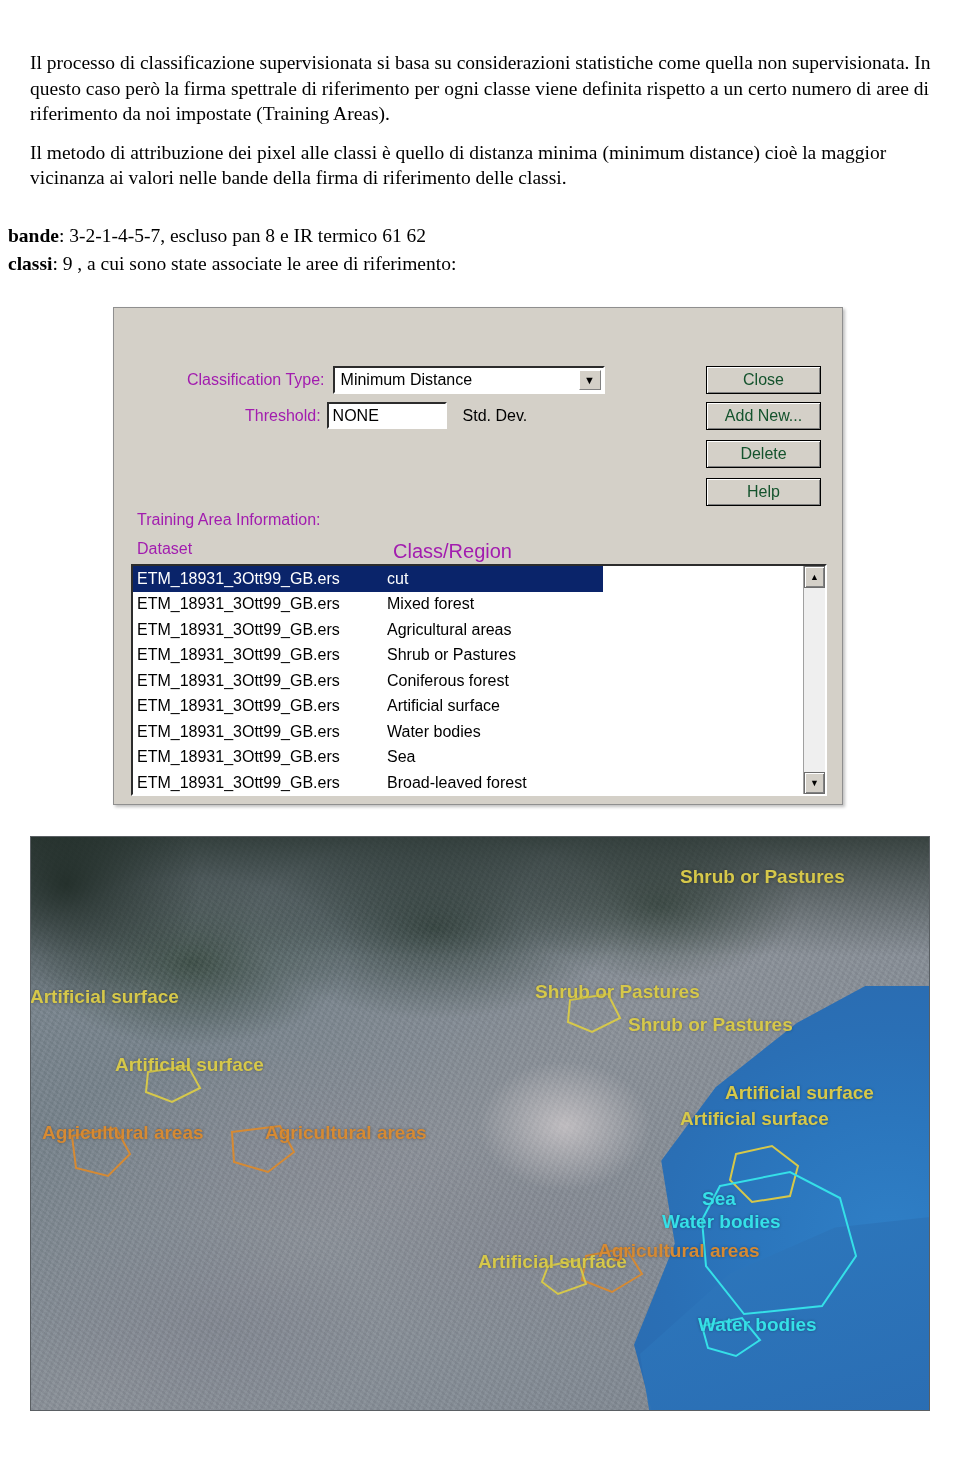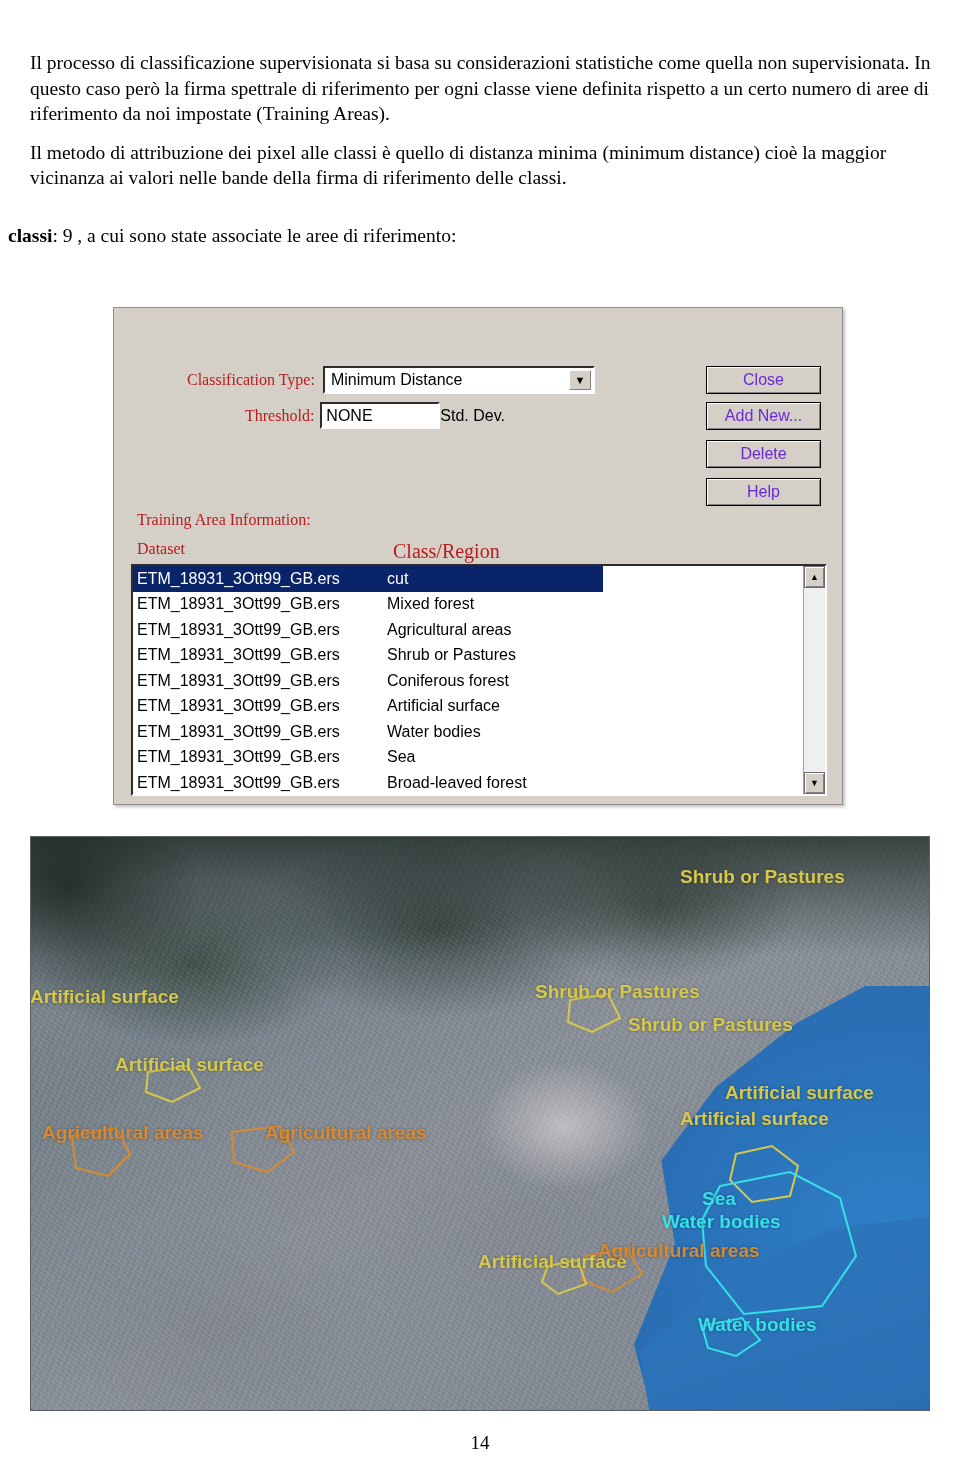--- a/index.html
+++ b/index.html
@@ -73,21 +73,21 @@
   }
   .tb-btn.close {
     background: linear-gradient(to bottom,#f08a72,#d9472a 55%,#b52f14);
     border-color:#f0b9a8; width:32px;
   }
   .tb-btn span { line-height:1; }
   .tb-btn.min span { position:relative; top:5px; }
 
   .dlg-body { position:absolute; left:3px; top:40px; right:3px; bottom:3px; }
 
-  .lbl { font-size:16px; color:#b91c1c; font-family:Liberation Serif, serif; }
+  .lbl { font-size:16px; color:#a21caf; font-family:Liberation Sans, sans-serif; }
 
   .row1 { position:absolute; left:70px; top:18px; display:flex; align-items:center; }
   .combo {
     width: 272px; height:28px; margin-left:8px;
     background:#fff; border:2px inset #9a9a9a;
     display:flex; align-items:center; position:relative;
     border-top-color:#808080; border-left-color:#808080;
     border-right-color:#ffffff; border-bottom-color:#ffffff;
   }
   .combo .val { font-size:16px; padding-left:6px; }
@@ -100,28 +100,28 @@
   }
   .row2 { position:absolute; left:128px; top:54px; display:flex; align-items:center; }
   .thresh-input {
     width: 120px; height:27px; margin-left:6px;
     background:#fff; border:2px inset #9a9a9a;
     border-top-color:#808080; border-left-color:#808080;
     border-right-color:#ffffff; border-bottom-color:#ffffff;
     display:flex; align-items:center;
   }
   .thresh-input .val { font-size:16px; padding-left:4px; }
-  .stddev { margin-left:0; font-size:16px; }
+  .stddev { margin-left:16px; font-size:16px; }
 
   .btn {
     position:absolute; width:115px; height:28px;
     background:#d4d0c8;
     border:1px solid #000;
     box-shadow: inset 1px 1px 0 #ffffff, inset -1px -1px 0 #808080;
-    font-size:16px; color:#6d28d9;
+    font-size:16px; color:#14532d;
     display:flex; align-items:center; justify-content:center;
     font-family:"Liberation Sans", sans-serif;
   }
   .btn-close { right:18px; top:18px; }
   .btn-addnew { right:18px; top:54px; }
   .btn-delete { right:18px; top:92px; }
   .btn-help { right:18px; top:130px; }
 
   .tai { position:absolute; left:20px; top:163px; font-size:16px; }
   .col-dataset { position:absolute; left:20px; top:192px; font-size:16px;text-align:right; }
@@ -225,20 +225,23 @@
 <div class="page">
 
 
   <div class="body-text">
     <p>Il processo di classificazione supervisionata si basa su considerazioni statistiche come quella non supervisionata. In questo caso però la firma spettrale di riferimento per ogni classe viene definita rispetto a un certo numero di aree di riferimento da noi impostate (Training Areas).</p>
     <div class="para-gap"></div>
     <p>Il metodo di attribuzione dei pixel alle classi è quello di distanza minima (minimum distance) cioè la maggior vicinanza ai valori nelle bande della firma di riferimento delle classi.</p>
   </div>
 
   <div class="bande-block">
+    <div>
+      <b>bande</b><span>: 3-2-1-4-5-7, escluso pan 8 e IR termico 61 62</span>
+    </div>
     <div>
       <b>classi</b><span>: 9 , a cui sono state associate le aree di riferimento:</span>
     </div>
   </div>
 
   <div class="dialog">
 
     <div class="dlg-body">
 
       <div class="row1">
@@ -348,14 +351,13 @@
         <div class="sat-label" style="left: 235px; top: 286px; color: rgb(214, 138, 51);">Agricultural areas</div>
         <div class="sat-label" style="left: 672px; top: 352px; color: rgb(53, 224, 232);">Sea</div>
         <div class="sat-label" style="left: 632px; top: 375px; color: rgb(53, 224, 232);">Water bodies</div>
         <div class="sat-label" style="left: 448px; top: 415px; color: rgb(214, 200, 74);">Artificial surface</div>
         <div class="sat-label" style="left: 568px; top: 404px; color: rgb(214, 138, 51);">Agricultural areas</div>
         <div class="sat-label" style="left: 668px; top: 478px; color: rgb(53, 224, 232);">Water bodies</div>
       </div>
     <div class="sat-border"></div>
   </div>
 
-  <div class="pagenum">14</div>
 </div>
 
 </body></html>

